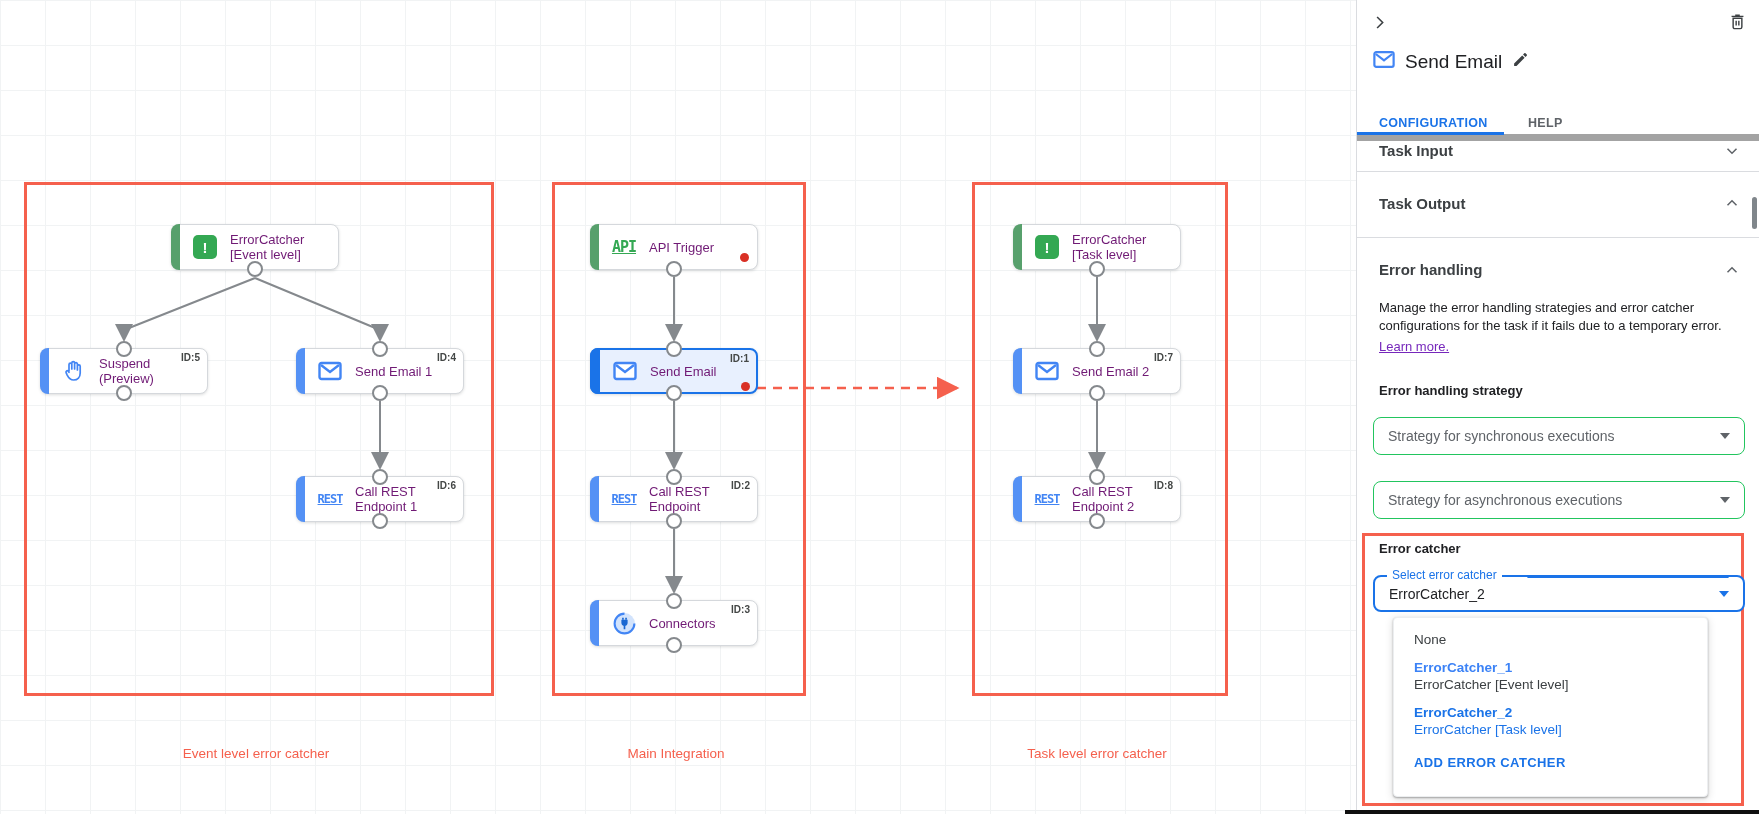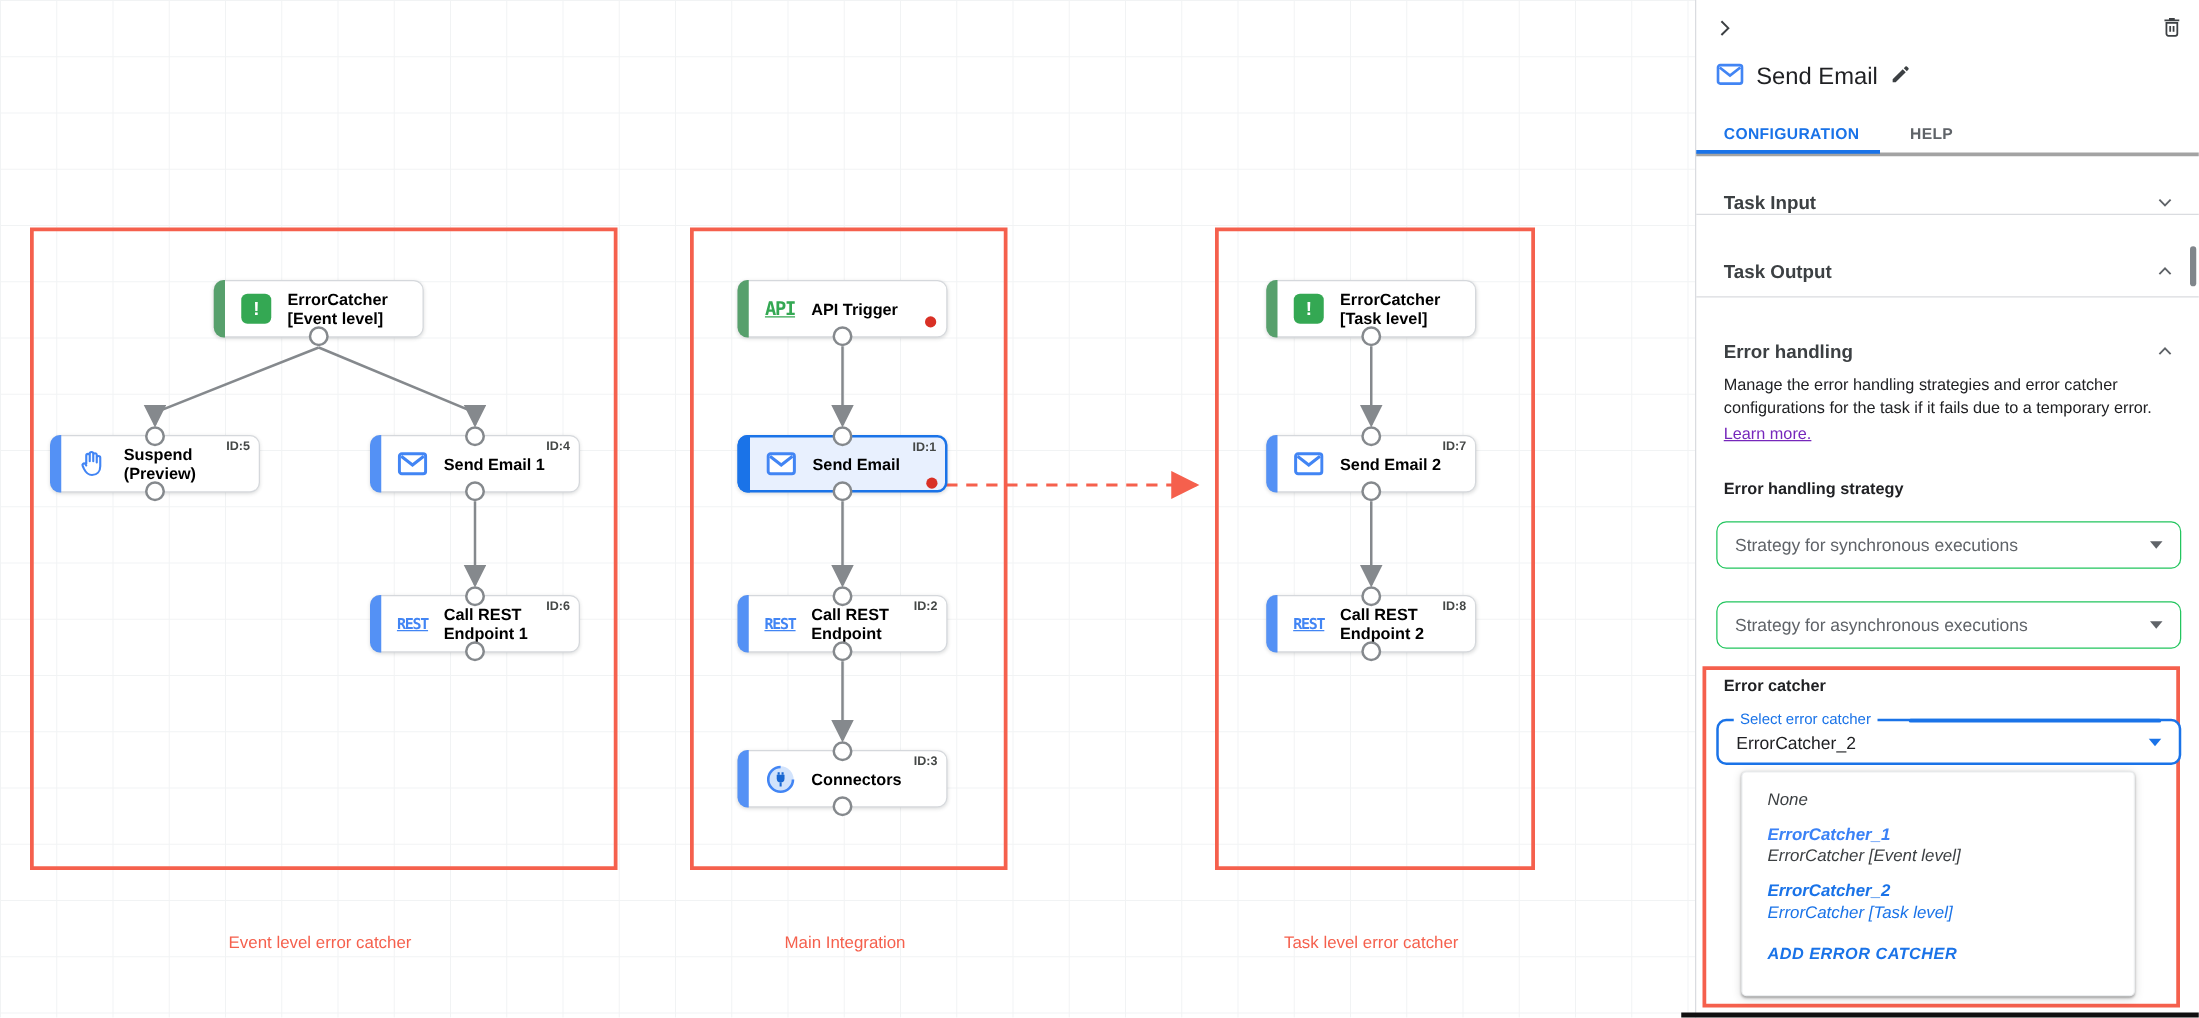--- a/index.html
+++ b/index.html
@@ -30,44 +30,44 @@
   .node.sel .bar{left:-2px;top:-2px;bottom:-2px;width:10px;}
   .bar.g{background:#57a06c;}
   .bar.b{background:#5491f5;}
   .node.sel .bar.b{background:#1a73e8;}
   .nicon{flex:0 0 32px;display:flex;align-items:center;justify-content:center;}
   .sq-icon{width:24px;height:24px;border-radius:5px;background:#34a853;color:#fff;
     font-weight:bold;font-size:15px;display:flex;align-items:center;justify-content:center;}
   .ticon{font-family:"DejaVu Sans Mono","Liberation Mono",monospace;font-weight:bold;letter-spacing:-1px;text-decoration:underline;}
   .ticon.api{color:#34a853;font-size:15px;}
   .ticon.rest{color:#4285f4;font-size:12px;}
-  .ntxt{margin-left:9px;font-size:13px;font-weight:bold;color:#000000;line-height:15px;}
+  .ntxt{margin-left:9px;font-size:13px;font-weight:normal;color:#701a75;line-height:15px;}
   .ntxt span{display:block;}
   .nid{position:absolute;top:3px;right:7px;font-size:10px;font-weight:bold;color:#444746;}
   .port{position:absolute;left:50%;width:12px;height:12px;background:#fff;border:2px solid #85898d;
     border-radius:50%;transform:translateX(-50%);}
   .pt{top:-8px;} .pb{bottom:-8px;}
   .node.sel .pt{top:-9px;} .node.sel .pb{bottom:-9px;}
   .dot{position:absolute;width:9px;height:9px;border-radius:50%;background:#d93025;z-index:3;}
   
   .panel{position:absolute;left:1356px;top:0;width:403px;height:814px;background:#fff;
     border-left:1px solid #dadce0;box-sizing:border-box;}
   .icon-btn{position:absolute;cursor:pointer;display:flex;align-items:center;justify-content:center;}
   .panel-title{position:absolute;left:16px;top:50px;display:flex;align-items:center;gap:10px;}
   .panel-title .ttl{font-size:19px;color:#202124;}
-  .tabs{position:absolute;left:0;top:88px;width:100%;height:37px;border-bottom:3px solid #a3a3a3;
+  .tabs{position:absolute;left:0;top:104px;width:100%;height:37px;border-bottom:7px solid #a3a3a3;
     display:flex;box-sizing:border-box;}
   .tab{font-size:12.5px;font-weight:bold;letter-spacing:.3px;color:#5f6368;cursor:pointer;
     display:flex;align-items:flex-start;padding-top:12px;position:relative;}
   .tab.active{color:#1a73e8;}
   .tab.active::after{content:"";position:absolute;left:0;right:0;bottom:-1px;height:3px;background:#1a73e8;}
   .tab1{width:147px;padding-left:22px;box-sizing:border-box;}
   .tab2{padding-left:24px;}
   .sect{position:absolute;left:0;width:100%;box-sizing:border-box;padding:0 18px 0 22px;
-    display:flex;align-items:flex-end;justify-content:space-between;cursor:pointer;}
+    display:flex;align-items:center;justify-content:space-between;cursor:pointer;}
   .sect .slabel{font-size:15px;font-weight:bold;color:#3c4043;}
   .divider{position:absolute;left:0;width:100%;height:1px;background:#dadce0;}
   .desc{position:absolute;left:22px;top:299px;width:372px;font-size:13px;line-height:18px;color:#202124;}
   .desc span{display:block;}
   .learn{color:#7627bb;text-decoration:underline;cursor:pointer;display:inline-block;margin-top:3px;}
   .mini-label{position:absolute;left:22px;font-size:13px;font-weight:bold;color:#202124;}
   .gselect{position:absolute;left:16px;width:372px;height:38px;box-sizing:border-box;
     border:1px solid #22c55e;border-radius:8px;background:#fff;display:flex;align-items:center;
     padding:0 14px;font-size:14px;color:#5f6368;cursor:pointer;justify-content:space-between;}
   .caret{width:0;height:0;border-left:5px solid transparent;border-right:5px solid transparent;
@@ -75,21 +75,21 @@
   .caret.blue{border-top-color:#1a73e8;}
   .red-frame{position:absolute;left:5px;top:533px;width:382px;height:273px;border:3px solid #f5604d;
     box-sizing:border-box;pointer-events:none;}
   .fselect{position:absolute;left:16px;top:575px;width:372px;height:37px;box-sizing:border-box;
     border:2px solid #1a73e8;border-radius:8px;background:#fff;display:flex;align-items:center;
     justify-content:space-between;padding:0 14px;font-size:14px;color:#202124;cursor:pointer;}
   .flabel{position:absolute;left:12px;top:-9px;background:#fff;padding:0 5px;font-size:12px;color:#1a73e8;}
   .flabel-line{position:absolute;top:-2px;left:152px;right:14px;height:3px;background:#1a73e8;border-radius:2px;}
   .menu{position:absolute;left:36px;top:617px;width:315px;height:180px;background:#fff;border-radius:4px;
     box-shadow:0 1px 2px rgba(0,0,0,.3),0 2px 8px rgba(0,0,0,.15);border:1px solid #eceef0;
-    box-sizing:border-box;padding:13px 0 0 20px;z-index:5;font-style:italic;}
+    box-sizing:border-box;padding:13px 0 0 20px;z-index:5;}
   .menu .opt{cursor:pointer;font-size:13.5px;line-height:17px;}
   .menu .opt+.opt{margin-top:11px;}
   .opt .oname{font-weight:bold;color:#3b82f6;}
   .opt .odesc{color:#3c4043;}
   .opt.blue .oname,.opt.blue .odesc{color:#1a73e8;}
   .add-btn{margin-top:17px;font-size:13px;font-weight:bold;letter-spacing:.4px;color:#1a73e8;cursor:pointer;}
   .scroll-thumb{position:absolute;right:2px;top:197px;width:5px;height:32px;background:#80868b;border-radius:3px;cursor:pointer;}
   .black-bar{position:absolute;left:1345px;bottom:0;width:414px;height:4px;background:#101010;}
 </style>
 </head>

